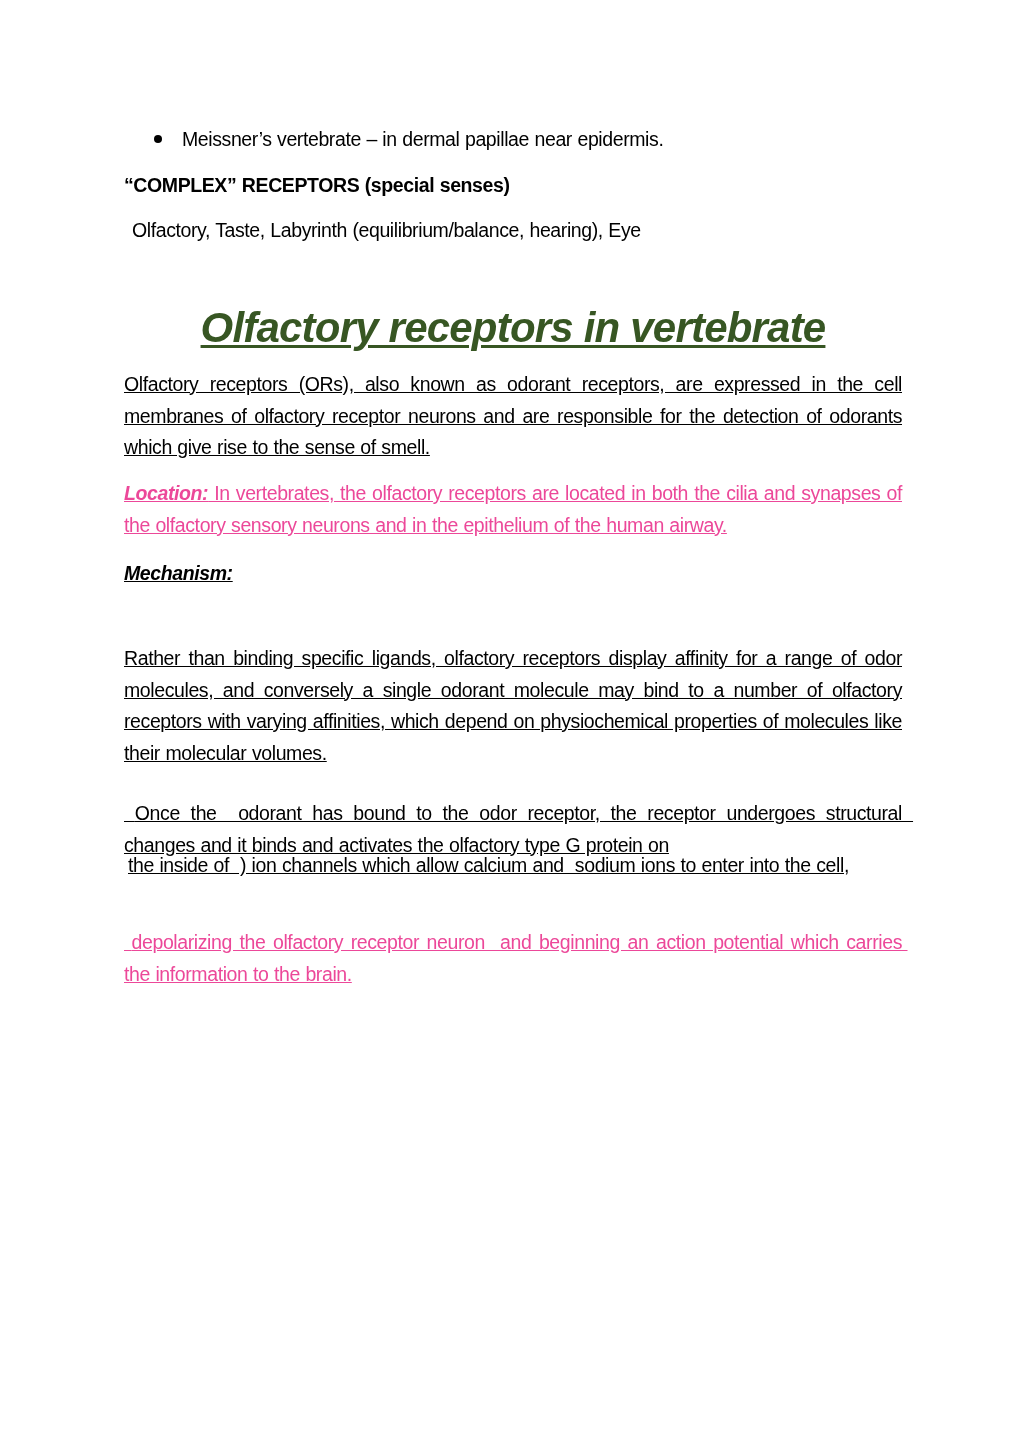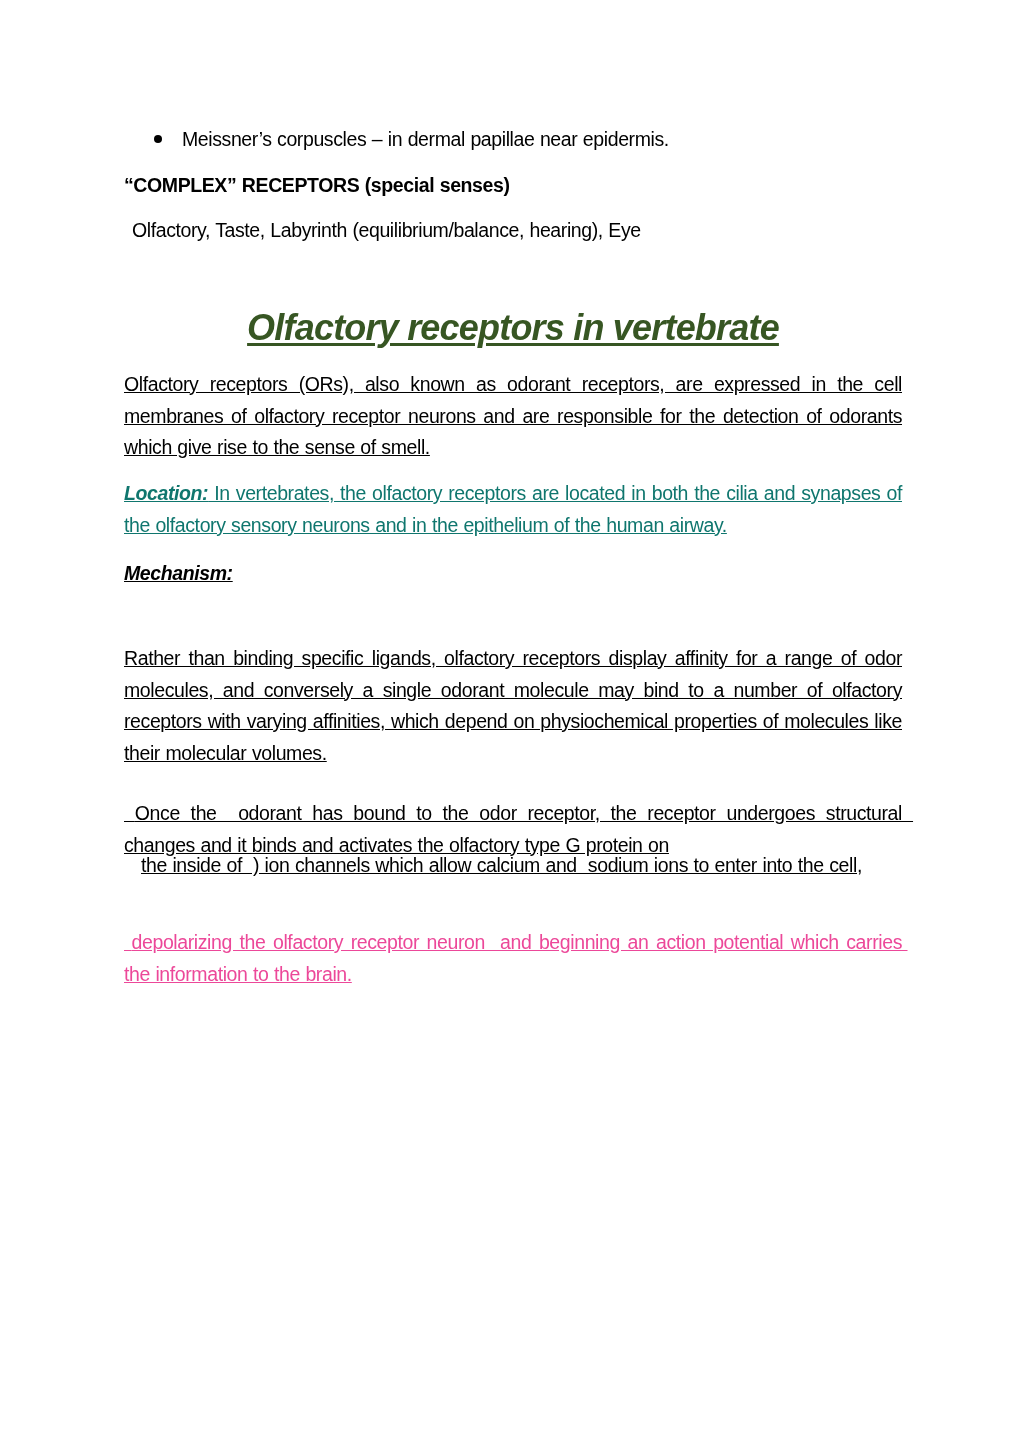--- a/index.html
+++ b/index.html
@@ -59,21 +59,21 @@
     left: 0;
     white-space: nowrap;
     margin-left: 8px;
   }
   .main-heading {
     position: absolute;
     top: 306px;
     left: 0;
     width: 778px;
     text-align: center;
-    font-size: 36px;
+    font-size: 42px;
     font-weight: bold;
     font-style: italic;
     text-decoration: underline;
     text-decoration-thickness: 3px;
     text-underline-offset: 3px;
     letter-spacing: -0.8px;
     line-height: 44px;
     margin: 0;
   }
   .intro { position: absolute; top: 369px; left: 0; width: 778px; }
@@ -87,41 +87,41 @@
     position: absolute;
     top: 558px;
     left: 0;
     font-weight: bold;
     font-style: italic;
     text-decoration: underline;
     white-space: nowrap;
   }
   .mech-p1 { position: absolute; top: 643px; left: 0; width: 778px; }
   .mech-p2 { position: absolute; top: 773px; left: 0; width: 778px; margin-top: 25px; }
-  .mech-p3 { position: absolute; top: 850px; left: 17px; width: 778px; }
+  .mech-p3 { position: absolute; top: 850px; left: 4px; width: 778px; }
   .mech-p4 { position: absolute; top: 927px; left: 0; width: 778px; }
 </style>
 </head>
 <body>
 
 <div class="page">
 
   <p class="txt bullet-line">
-    <span class="bullet-dot"></span><span>Meissner’s corpuscles – in dermal papillae near epidermis.</span>
+    <span class="bullet-dot"></span><span>Meissner’s vertebrate – in dermal papillae near epidermis.</span>
   </p>
 
   <p class="txt complex-title">“COMPLEX” RECEPTORS (special senses)</p>
 
   <p class="txt complex-list">Olfactory, Taste, Labyrinth (equilibrium/balance, hearing), Eye</p>
 
   <h1 class="main-heading" id="main-heading" style="color: rgb(55, 86, 35);">Olfactory receptors in vertebrate</h1>
 
   <p class="txt just intro">Olfactory receptors (ORs), also known as odorant receptors, are expressed in the cell membranes of olfactory receptor neurons and are responsible for the detection of odorants which give rise to the sense of smell.</p>
 
-  <p class="txt just location red-text" style="color: #0f766e;"><span class="location-label">Location:</span><span> In vertebrates, the olfactory receptors are located in both the cilia and synapses of the olfactory sensory neurons and in the epithelium of the human airway.</span></p>
+  <p class="txt just location red-text" style="color: #ec4899;"><span class="location-label">Location:</span><span> In vertebrates, the olfactory receptors are located in both the cilia and synapses of the olfactory sensory neurons and in the epithelium of the human airway.</span></p>
 
   <p class="txt mech-label">Mechanism:</p>
 
   <p class="txt just mech-p1">Rather than binding specific ligands, olfactory receptors display affinity for a range of odor molecules, and conversely a single odorant molecule may bind to a number of olfactory receptors with varying affinities, which depend on physiochemical properties of molecules like their molecular volumes.</p>
 
   <p class="txt just mech-p2" style="white-space: pre-wrap;"> Once the  odorant has bound to the odor receptor, the receptor undergoes structural  changes and it binds and activates the olfactory type G protein on</p>
 
   <p class="txt just mech-p3" style="white-space: pre-wrap;">the inside of  ) ion channels which allow calcium and  sodium ions to enter into the cell,</p>
 
   <p class="txt just mech-p4 red-text" style="white-space: pre-wrap; color: #ec4899;"> depolarizing the olfactory receptor neuron  and beginning an action potential which carries the information to the brain.</p>

